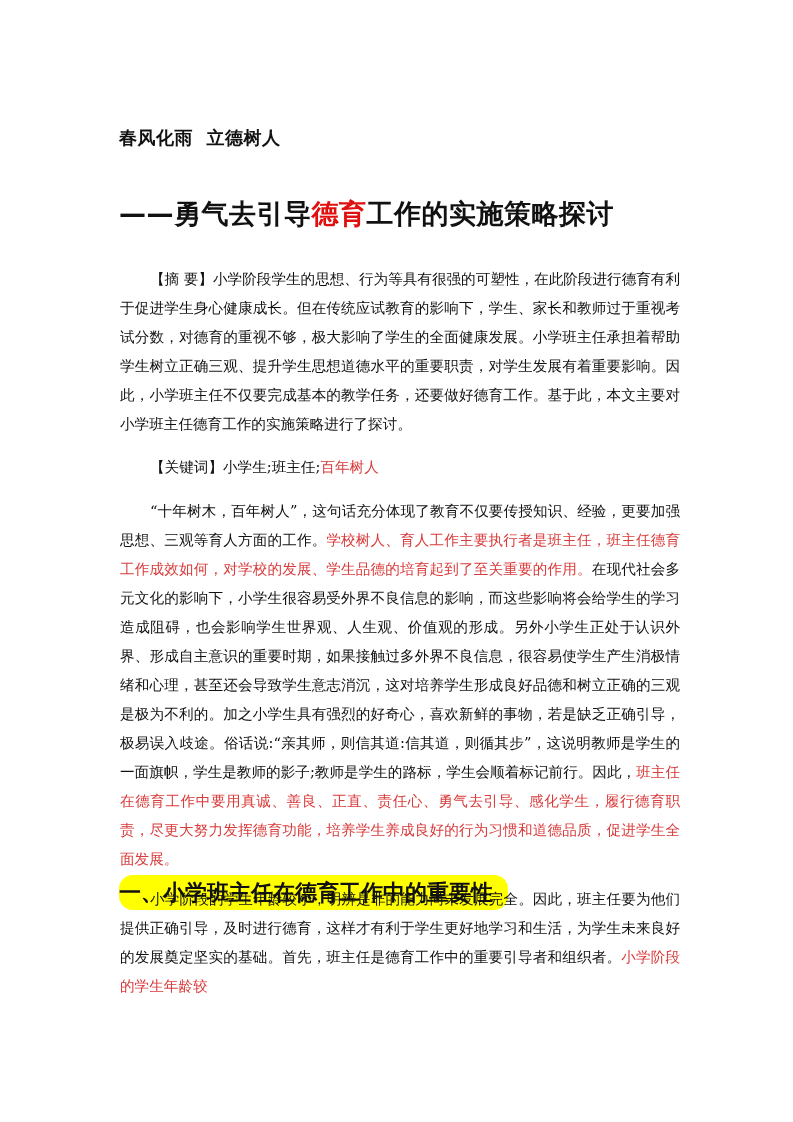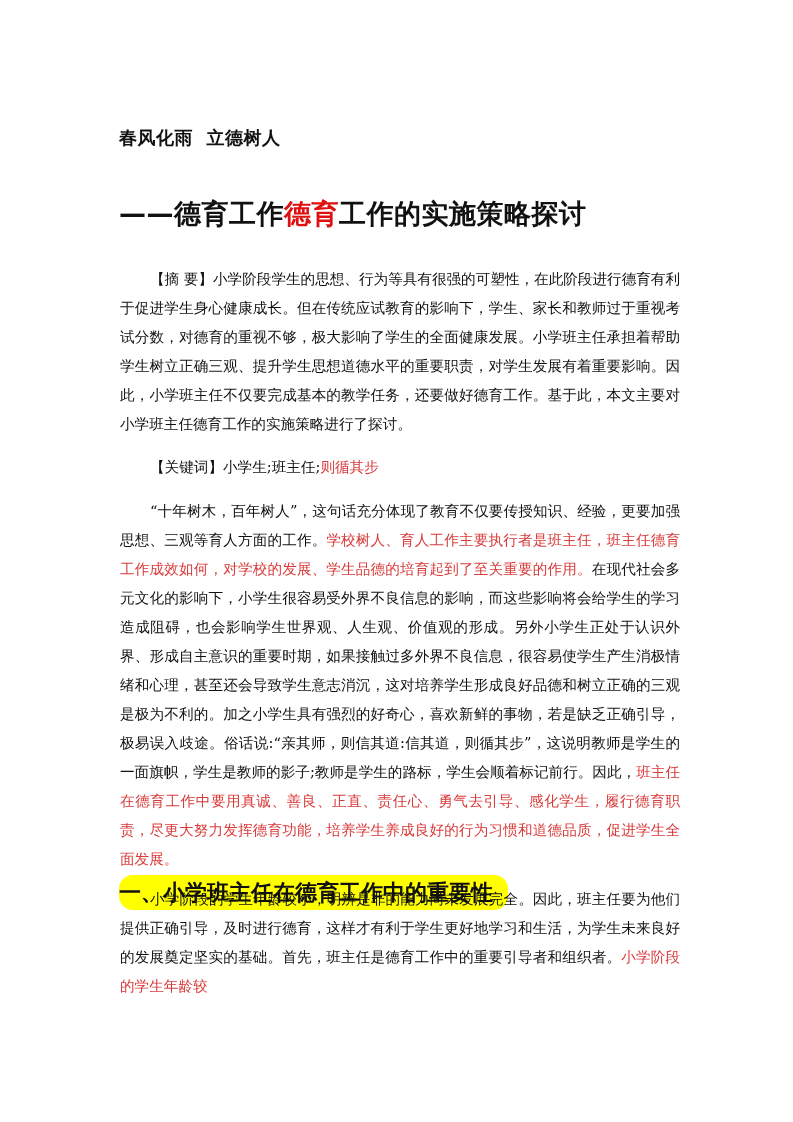--- a/index.html
+++ b/index.html
@@ -20,23 +20,23 @@
   .heading { position: absolute; left: 119px; top: 875px; height: 35px; padding: 0 15px 0 0;
              background: #ffff00; font-family: "DejaVu Sans", "Liberation Sans", sans-serif;
              font-weight: bold; font-size: 22px; line-height: 35px; white-space: nowrap; margin: 0; border-radius: 14px; }
   .para2 { top: 884px; }
 </style>
 </head>
 <body>
 
 <h1 class="title1">春风化雨  立德树人</h1>
 
-<h1 class="title2"><span>——德育工作</span><span class="red-strong">德育</span><span>工作的实施策略探讨</span></h1>
+<h1 class="title2"><span>——勇气去引导</span><span class="red-strong">德育</span><span>工作的实施策略探讨</span></h1>
 
 <p class="body indent abstract"><span>【摘  要】</span><span>小学阶段学生的思想、行为等具有很强的可塑性，在此阶段进行德育有利于促进学生身心健康成长。但在传统应试教育的影响下，学生、家长和教师过于重视考试分数，对德育的重视不够，极大影响了学生的全面健康发展。小学班主任承担着帮助学生树立正确三观、提升学生思想道德水平的重要职责，对学生发展有着重要影响。因此，小学班主任不仅要完成基本的教学任务，还要做好德育工作。基于此，本文主要对小学班主任德育工作的实施策略进行了探讨。</span></p>
 
-<p class="body indent keywords"><span>【关键词】</span><span>小学生;班主任;</span><span class="red">则循其步</span></p>
+<p class="body indent keywords"><span>【关键词】</span><span>小学生;班主任;</span><span class="red">百年树人</span></p>
 
 <p class="body indent para1"><span>“十年树木，百年树人”，这句话充分体现了教育不仅要传授知识、经验，更要加强思想、三观等育人方面的工作。</span><span class="red">学校树人、育人工作主要执行者是班主任，班主任德育工作成效如何，对学校的发展、学生品德的培育起到了至关重要的作用。</span><span>在现代社会多元文化的影响下，小学生很容易受外界不良信息的影响，而这些影响将会给学生的学习造成阻碍，也会影响学生世界观、人生观、价值观的形成。另外小学生正处于认识外界、形成自主意识的重要时期，如果接触过多外界不良信息，很容易使学生产生消极情绪和心理，甚至还会导致学生意志消沉，这对培养学生形成良好品德和树立正确的三观是极为不利的。加之小学生具有强烈的好奇心，喜欢新鲜的事物，若是缺乏正确引导，极易误入歧途。俗话说:“亲其师，则信其道:信其道，则循其步”，这说明教师是学生的一面旗帜，学生是教师的影子;教师是学生的路标，学生会顺着标记前行。因此，</span><span class="red">班主任在德育工作中要用真诚、善良、正直、责任心、勇气去引导、感化学生，履行德育职责，尽更大努力发挥德育功能，培养学生养成良好的行为习惯和道德品质，促进学生全面发展。</span></p>
 
 <h2 class="heading">一、小学班主任在德育工作中的重要性</h2>
 
 <p class="body indent para2"><span>小学阶段的学生年龄较小，明辨是非的能力尚未发展完全。因此，班主任要为他们提供正确引导，及时进行德育，这样才有利于学生更好地学习和生活，为学生未来良好的发展奠定坚实的基础。首先，班主任是德育工作中的重要引导者和组织者。</span><span class="red">小学阶段的学生年龄较</span></p>
 
 </body></html>

